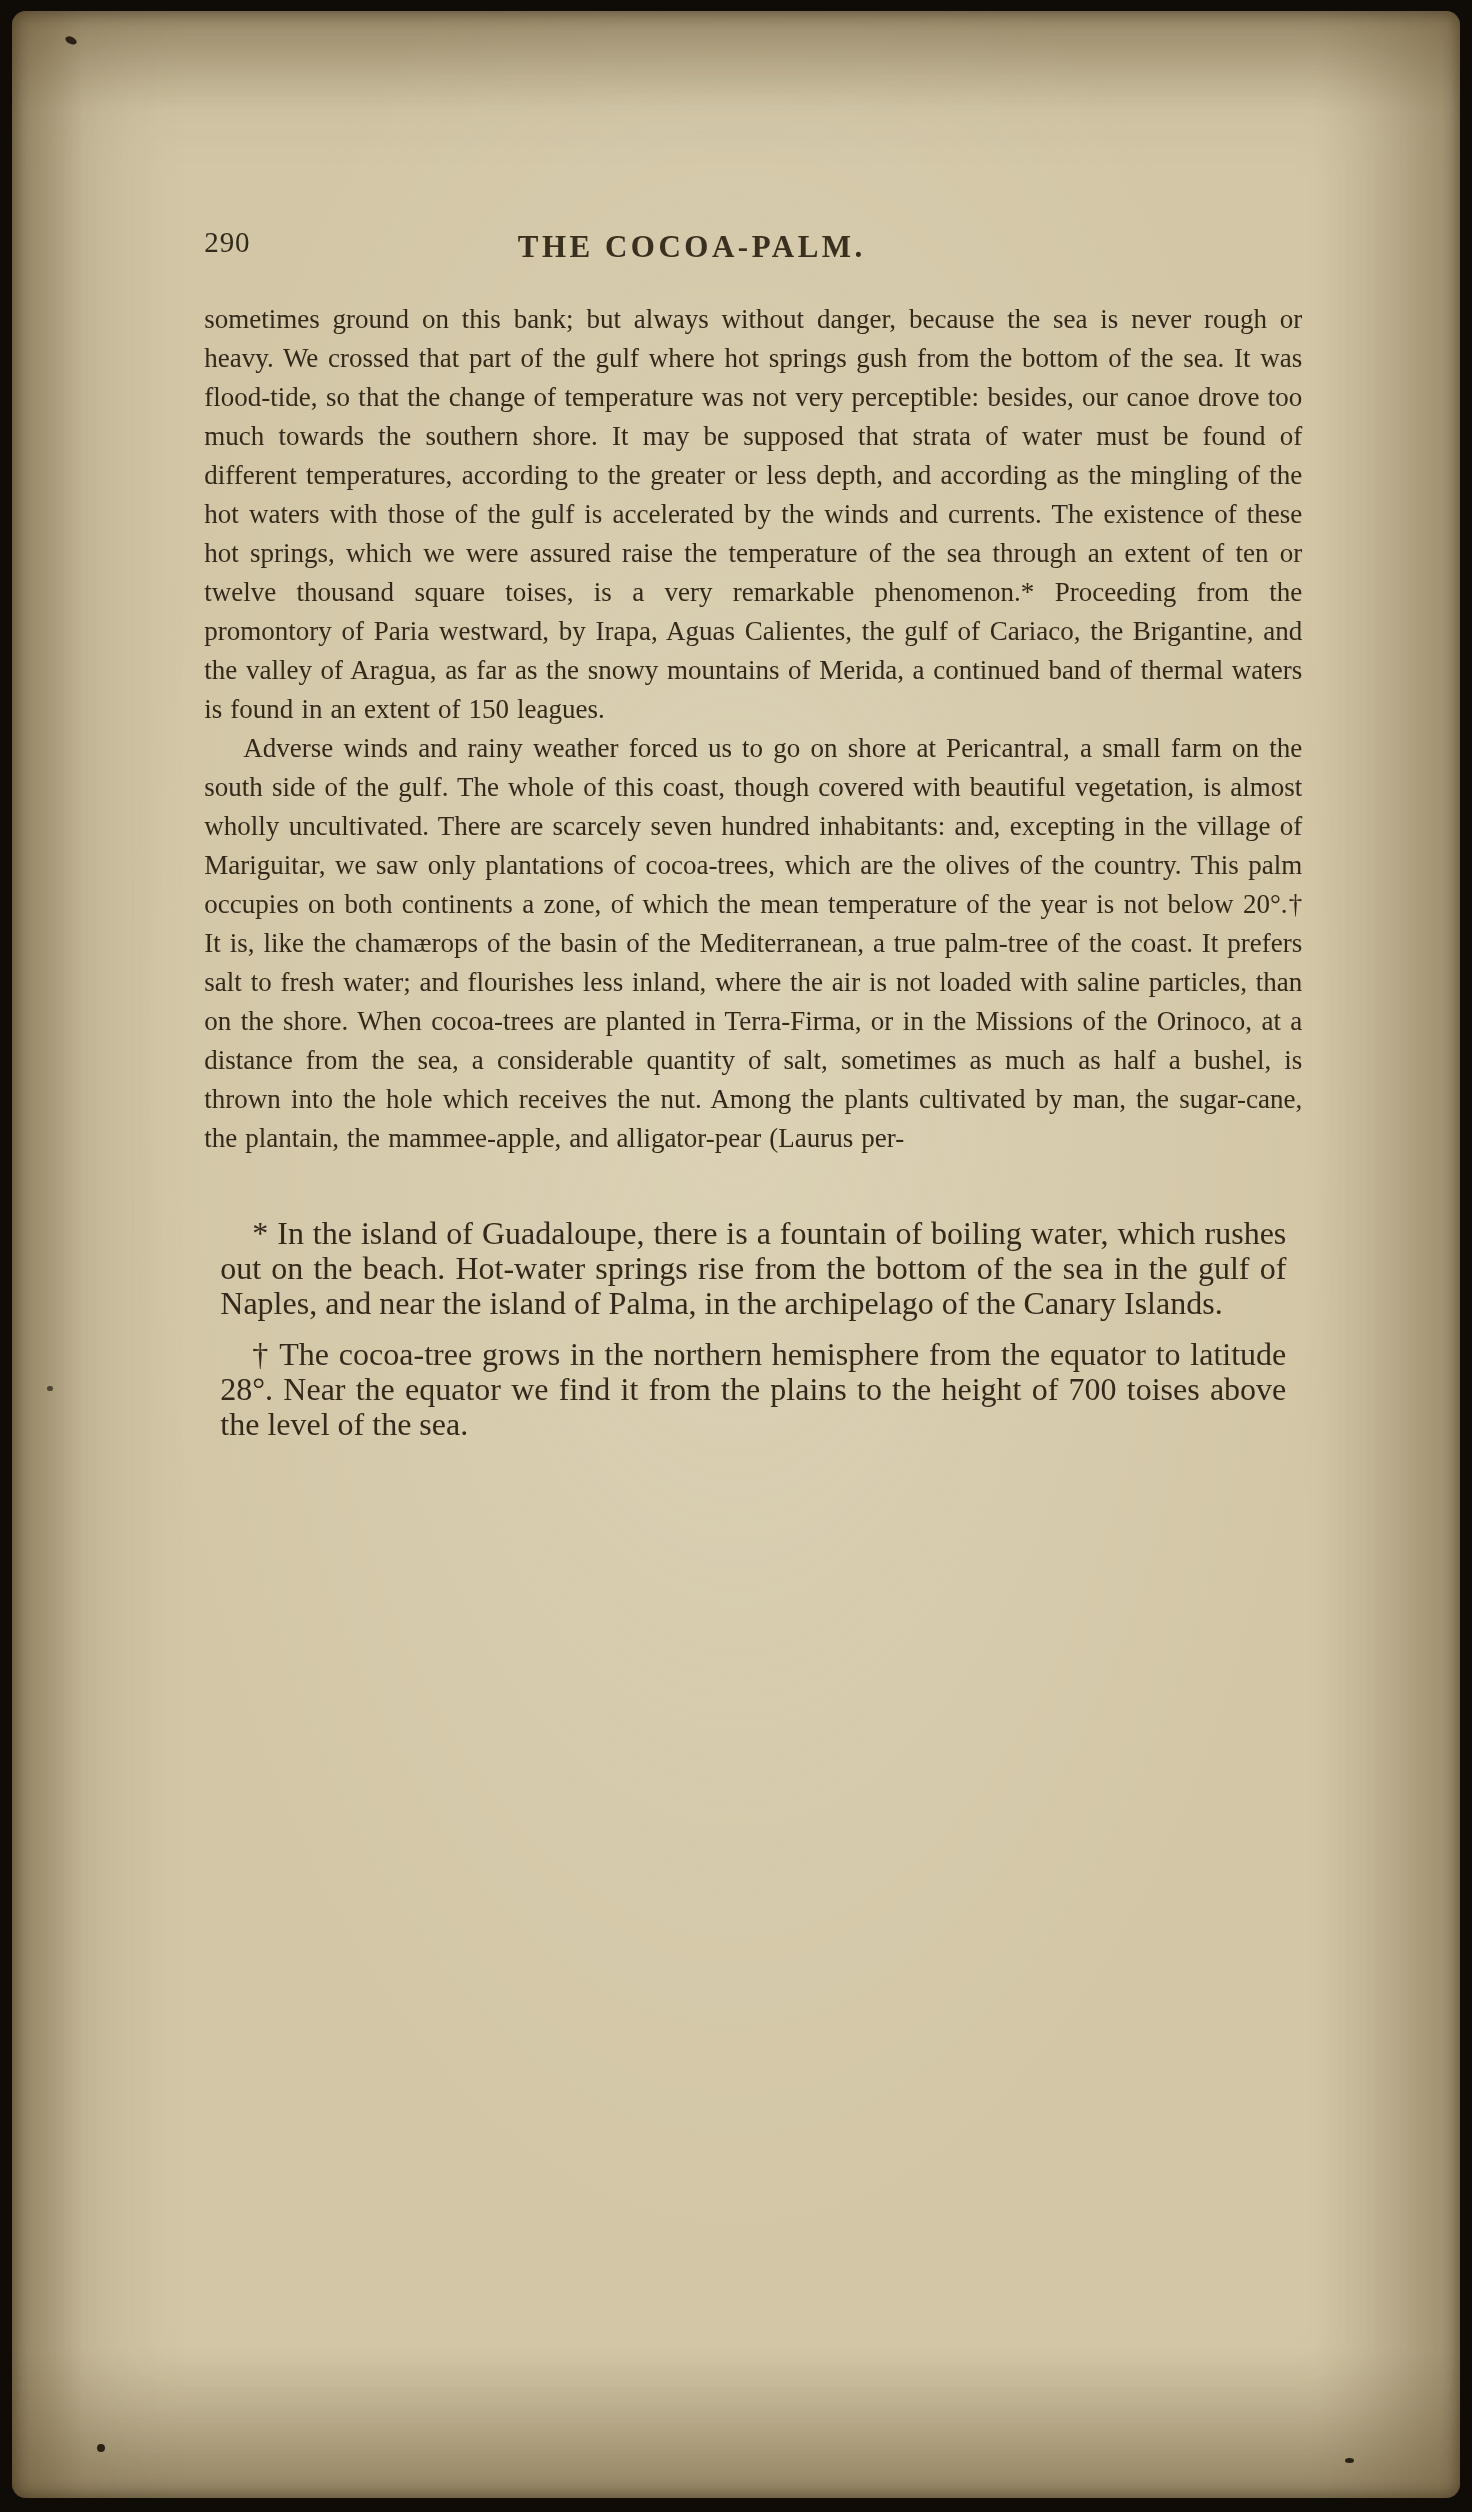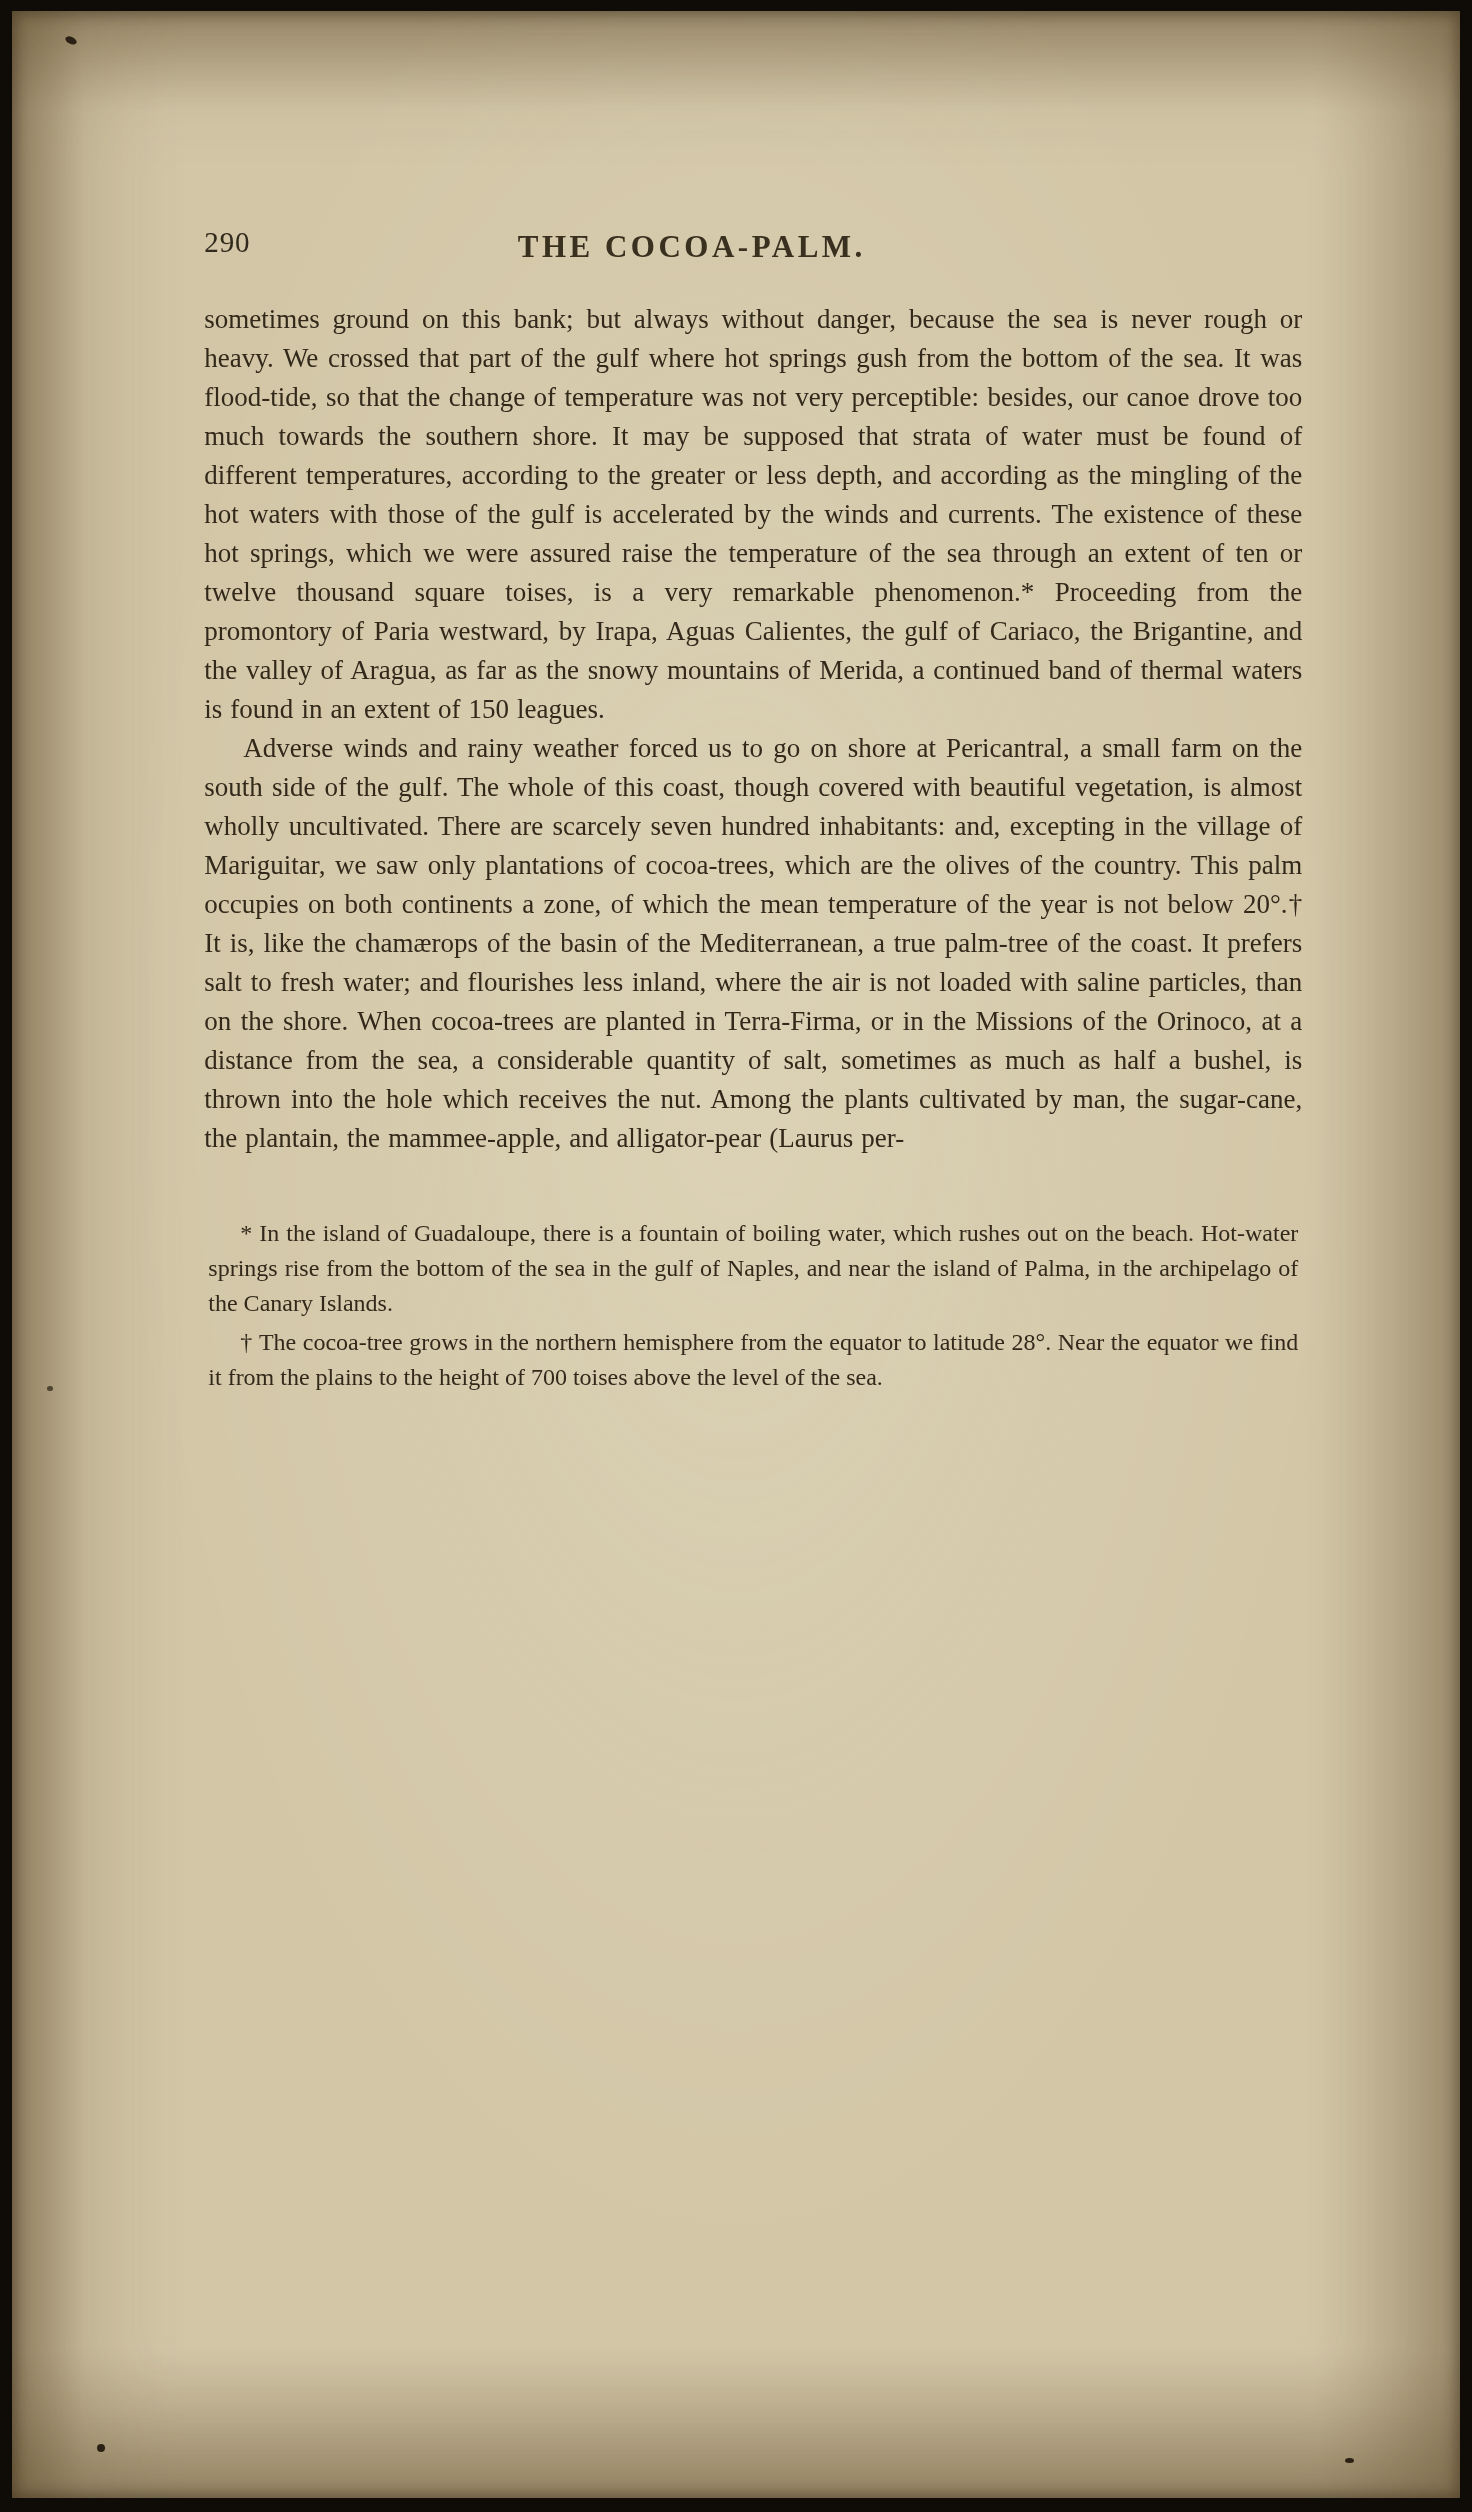--- a/index.html
+++ b/index.html
@@ -13,21 +13,21 @@
     background: #0f0c07;
     font-family: "Liberation Serif", "DejaVu Serif", serif;
     overflow: hidden;
   }
   .paper {
     position: absolute;
     left: 12.3px;
     top: 10.6px;
     right: 12.3px;
     bottom: 14px;
-    border-radius: 1px;
+    border-radius: 14px;
     background:
       radial-gradient(ellipse at 50% 42%, rgba(255,252,238,0.22) 0%, rgba(255,252,238,0.0) 60%),
       linear-gradient(90deg, rgba(92,70,38,0.38) 0%, rgba(92,70,38,0.06) 5%, rgba(92,70,38,0.0) 12%, rgba(92,70,38,0.0) 90%, rgba(92,70,38,0.25) 100%),
       linear-gradient(180deg, rgba(92,70,38,0.30) 0%, rgba(92,70,38,0.0) 4%, rgba(92,70,38,0.0) 94%, rgba(92,70,38,0.35) 100%),
       #d2c6a6;
     box-shadow:
       inset 0 0 115px 25px rgba(80,60,28,0.38),
       inset 0 0 14px 3.5px rgba(30,22,10,0.45);
   }
   .speck {
@@ -79,22 +79,22 @@
     word-spacing: 1.3px;
     color: #33291b;
   }
   .bodytext p.indent {
     text-indent: 39px;
   }
   .footnotes {
     margin-top: 58px;
   }
   .footnotes p {
-    margin: 4px;
-    font-size: 24px;
+    margin: 16px;
+    font-size: 32px;
     line-height: 35px;
     text-align: justify;
     text-justify: inter-word;
     text-indent: 32px;
     color: #33291b;
   }
   .footnotes p + p {
     margin-top: 3.5px;
   }
 </style>

